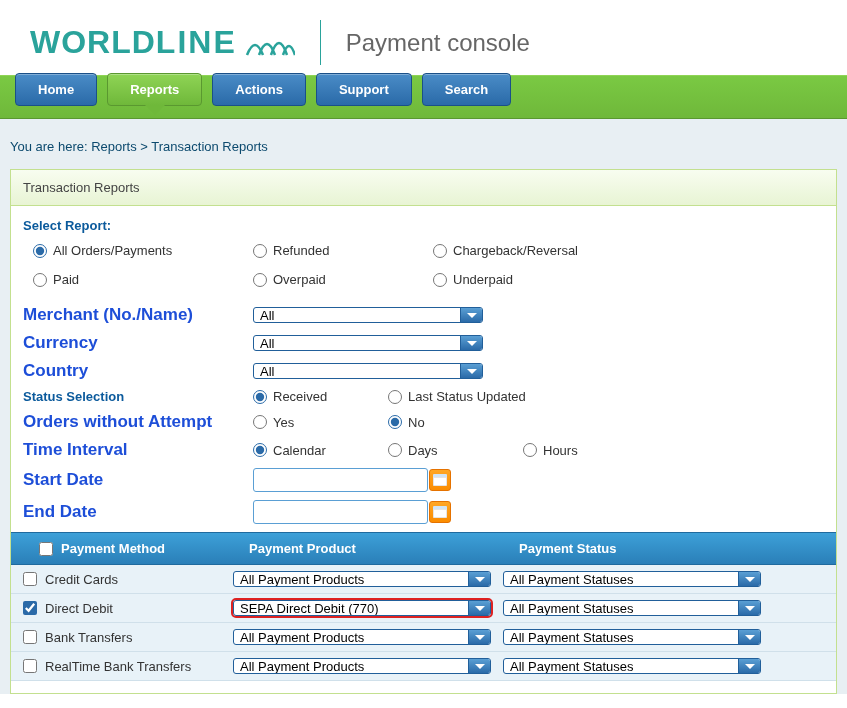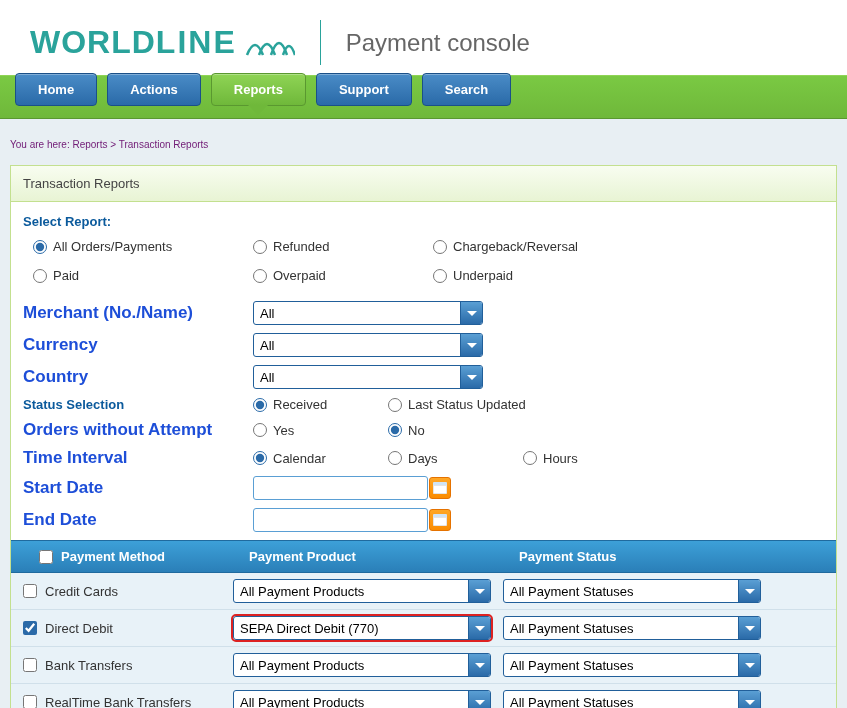--- a/index.html
+++ b/index.html
@@ -10,33 +10,33 @@
 .logo-line { font-size: 32px; font-weight: 700; color: #2aa39b; letter-spacing: 2px; }
 .logo-wave { margin-left: 8px; display: inline-flex; }
 .logo-divider { width: 1px; height: 45px; background: #2aa39b; margin: 0 25px; }
 .logo-subtitle { font-size: 24px; color: #666; font-weight: 300; }
 .navbar { background: linear-gradient(#7ac943, #6fb83a); padding: 0 15px; position: relative; height: 44px; border-top: 1px solid #8fd455; border-bottom: 1px solid #5a9830; }
 .nav-inner { display: flex; gap: 10px; position: relative; top: -3px; }
 .nav-btn { background: linear-gradient(#4a8cc7, #2a6aa8); color: #fff; padding: 8px 22px; border: 1px solid #1a5088; border-radius: 4px; font-size: 13px; font-weight: bold; cursor: pointer; box-shadow: inset 0 1px 0 rgba(255,255,255,0.3); }
 .nav-btn.active { background: linear-gradient(#8fd455, #6fb83a); border: 1px solid #5a9830; position: relative; }
 .nav-btn.active::after { content: ''; position: absolute; bottom: -10px; left: 50%; transform: translateX(-50%); width: 0; height: 0; border-left: 10px solid transparent; border-right: 10px solid transparent; border-top: 10px solid #6fb83a; }
 .content { background: #e8eff3; padding: 15px 10px 0; }
-.breadcrumb { color: #701a75; font-size: 10px; padding: 5px 0 15px 0; }
+.breadcrumb { color: #0c4a6e; font-size: 13px; padding: 5px 0 15px 0; }
 .panel { border: 1px solid #c3e08f; background: #fff; }
 .panel-header { background: linear-gradient(#f8fdf0, #e8f4d4); padding: 10px 12px; font-weight: normal; color: #444; border-bottom: 1px solid #c3e08f; font-size: 13px; }
 .panel-body { padding: 12px; }
 .section-label { color: #0b5a9c; font-weight: bold; font-size: 13px; margin-bottom: 10px; }
 .radio-grid { display: grid; grid-template-columns: 220px 180px 200px; gap: 14px 0; margin-bottom: 18px; margin-left: 10px; }
 .radio-item { display: flex; align-items: center; gap: 6px; font-size: 13px; color: #333; cursor: pointer; }
 .radio-item input[type="radio"] { width: 14px; height: 14px; accent-color: #2a6aa8; cursor: pointer; }
 .form-row { display: flex; align-items: center; margin-bottom: 8px; }
 .form-label { width: 230px; color: #1d4ed8; font-weight: bold; font-size: 17px; }
 .form-label-normal { width: 230px; color: #0b5a9c; font-size: 13px; font-weight: bold; }
 .select-wrap { position: relative; display: inline-flex; align-items: center; }
-.select-field { width: 230px; height: 24px; border: 1px solid #215f9a; border-radius: 3px; padding: 2px 28px 2px 6px; font-size: 13px; background: #fff; }
+.select-field { width: 230px; height: 16px; border: 1px solid #215f9a; border-radius: 3px; padding: 2px 28px 2px 6px; font-size: 13px; background: #fff; }
 .select-caret { position: absolute; right: 1px; top: 1px; bottom: 1px; width: 22px; background: linear-gradient(#5a9fd4, #2a6aa8); border-radius: 0 2px 2px 0; display: flex; align-items: center; justify-content: center; pointer-events: none; border-left: 1px solid #215f9a; }
 .select-caret::after { content: ''; width: 0; height: 0; border-left: 5px solid transparent; border-right: 5px solid transparent; border-top: 5px solid #fff; }
 .inline-radios { display: flex; gap: 40px; }
 .inline-radios .radio-item { min-width: 95px; }
 .text-input { width: 175px; height: 24px; border: 1px solid #5a9fd4; border-radius: 3px; padding: 2px 6px; font-size: 13px; }
 .cal-btn { width: 22px; height: 22px; background: linear-gradient(#ffa726, #fb8c00); border: 1px solid #e57200; border-radius: 3px; margin-left: 1px; cursor: pointer; display: inline-flex; align-items: center; justify-content: center; }
 .cal-btn-inner { width: 14px; height: 12px; background: #fff; border-top: 3px solid #d0e4f5; position: relative; border-radius: 1px; box-shadow: 0 0 0 1px rgba(0,0,0,.1) inset; }
 .table-wrap { margin: 8px -12px 0; }
 .table-header { background: linear-gradient(#3da0d8, #2a7fb8); display: grid; grid-template-columns: 210px 270px 270px; padding: 8px 28px; color: #fff; font-weight: bold; font-size: 13px; border-top: 1px solid #1f6a9e; border-bottom: 1px solid #1f6a9e; }
 .table-header .th-check { display: flex; align-items: center; gap: 8px; }
@@ -66,22 +66,22 @@
         </svg>
     </span>
   </div>
   <div class="logo-divider"></div>
   <div class="logo-subtitle">Payment console</div>
 </div>
 
 <div class="navbar">
   <div class="nav-inner">
     <button class="nav-btn">Home</button>
+    <button class="nav-btn active">Reports</button>
     <button class="nav-btn">Actions</button>
-    <button class="nav-btn active">Reports</button>
     <button class="nav-btn">Support</button>
     <button class="nav-btn">Search</button>
   </div>
 </div>
 
 <div class="content">
   <div class="breadcrumb">You are here: Reports &gt; Transaction Reports</div>
 
   <div class="panel">
     <div class="panel-header">Transaction Reports</div>

